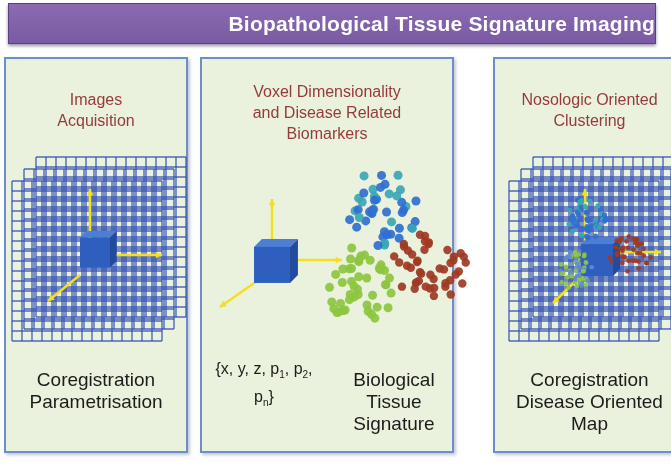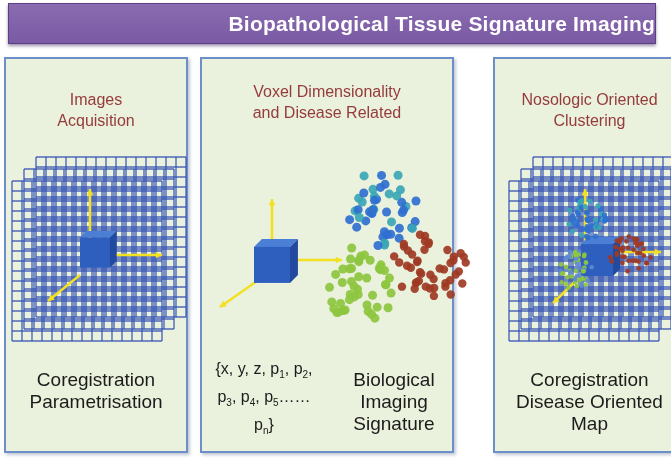--- a/index.html
+++ b/index.html
@@ -169,20 +169,21 @@
   <div class="caption" style="left:0;right:0;top:310px">
     <div>Coregistration</div>
     <div>Parametrisation</div>
   </div>
 </div>
 
 <div class="panel panel-2">
   <div class="heading" style="top:22px">
     <div>Voxel Dimensionality</div>
     <div>and Disease Related</div>
+    <div>Biomarkers</div>
   </div>
   <svg width="258" height="396" id="svg2">
       <line x1="70" y1="185" x2="70" y2="140" stroke="#f2e021" stroke-width="2.5"></line>
       <polygon points="70,140 73.35597877022943,146.1430779332326 66.64402122977057,146.1430779332326" fill="#f2e021"></polygon>
       <line x1="90" y1="201" x2="140" y2="201" stroke="#f2e021" stroke-width="2.5"></line>
       <polygon points="140,201 133.8569220667674,204.35597877022943 133.8569220667674,197.64402122977057" fill="#f2e021"></polygon>
       <line x1="55" y1="222" x2="18" y2="248" stroke="#f2e021" stroke-width="2.5"></line>
       <polygon points="18,248 21.096710410011823,241.7222309188276 24.95572030626598,247.21389884811234" fill="#f2e021"></polygon>
       <polygon points="52,187.92 59.92,180 95.92,180 88,187.92" fill="#4b7fd6"></polygon>
       <polygon points="88,187.92 95.92,180 95.92,216 88,223.92" fill="#224a9e"></polygon>
@@ -324,25 +325,24 @@
         <circle cx="228.3562673075522" cy="215.67060174112635" r="4.2" fill="#9e3a24" opacity="0.92"></circle>
         <circle cx="213.93860526128728" cy="224.06450561541067" r="4.2" fill="#9e3a24" opacity="0.92"></circle>
         <circle cx="263.7352262957153" cy="203.65346464329383" r="4.2" fill="#9e3a24" opacity="0.92"></circle>
         <circle cx="205.855175573696" cy="191.5579445831101" r="4.2" fill="#9e3a24" opacity="0.92"></circle>
         <circle cx="253.7373271944836" cy="215.50574915635434" r="4.2" fill="#9e3a24" opacity="0.92"></circle>
         <circle cx="243.39552611610193" cy="227.67078239899143" r="4.2" fill="#9e3a24" opacity="0.92"></circle>
       </g>
     </svg>
   <div class="caption formula" style="left:2px;width:120px;top:299px;font-size:16px">
     <div><span>{x, y, z, p</span><sub>1</sub><span>, p</span><sub>2</sub><span>,</span></div>
-    <div><span>p</span><sub>3</sub><span>, p</span><sub>4</sub><span>, p</span><sub>5</sub><span>……</span></div>
     <div><span>p</span><sub>n</sub><span>}</span></div>
   </div>
   <div class="caption" style="left:128px;width:128px;top:310px">
-    <div>Biological Imaging</div>
+    <div>Biological Tissue</div>
     <div>Signature</div>
   </div>
 </div>
 
 <div class="panel panel-3">
   <div class="heading" style="top:30px">
     <div>Nosologic Oriented</div>
     <div>Clustering</div>
   </div>
   <svg width="193" height="396" id="svg3">

